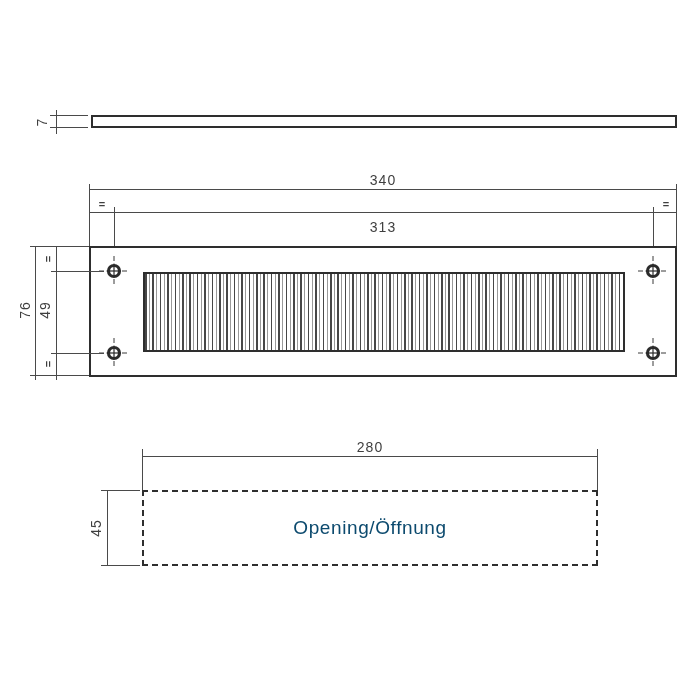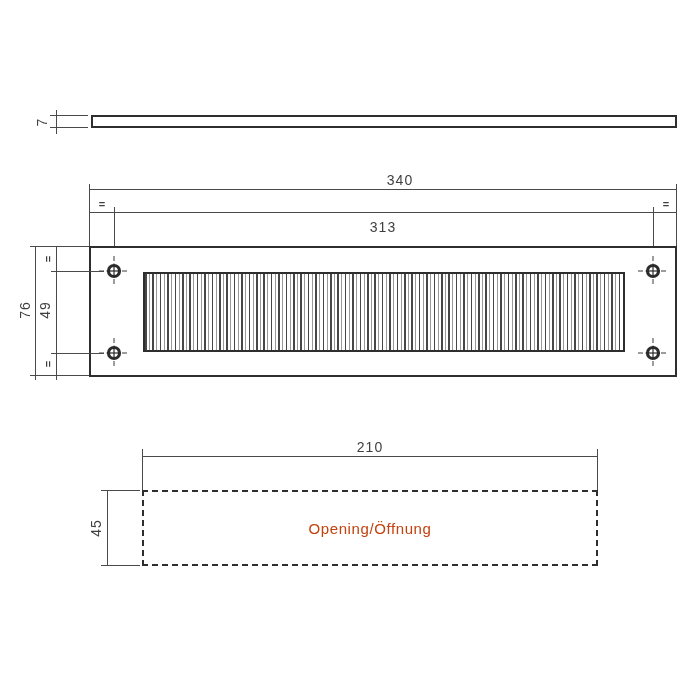--- a/index.html
+++ b/index.html
@@ -34,37 +34,37 @@
       #ffffff 1.6px,#ffffff 3.9px,
       #9a9a9a 3.9px,#9a9a9a 4.9px,
       #ffffff 4.9px,#ffffff 7.4px);
   }
   .screw{position:absolute;width:30px;height:30px;}
   .opening{
     position:absolute;left:142px;top:490px;width:452px;height:72px;
     border:2px dashed #2e2e2e;background:#fff;
     display:flex;align-items:center;justify-content:center;
   }
-  .opening-label{font-size:15px;letter-spacing:.6px;color:#c2410c;}
+  .opening-label{font-size:19px;letter-spacing:.6px;color:#0c4a6e;}
 </style>
 </head>
 <body>
 
 <div id="canvas">
 
   <div class="hline" style="left:50px;top:115px;width:38px;"></div>
   <div class="hline" style="left:50px;top:127px;width:38px;"></div>
   <div class="vline" style="left:56px;top:110px;height:24px;"></div>
   <div class="dimtext rot" style="left:28px;top:114px;width:30px;height:16px;">7</div>
   <div class="side-bar"></div>
 
   <div class="hline" style="left:89px;top:189px;width:588px;"></div>
   <div class="vline" style="left:89px;top:184px;height:62px;"></div>
   <div class="vline" style="left:676px;top:184px;height:62px;"></div>
-  <div class="dimtext" style="left:370px;top:173px;width:60px;">340</div>
+  <div class="dimtext" style="left:353px;top:173px;width:60px;">340</div>
 
   <div class="hline" style="left:89px;top:212px;width:588px;"></div>
   <div class="vline" style="left:114px;top:207px;height:53px;"></div>
   <div class="vline" style="left:653px;top:207px;height:53px;"></div>
   <div class="dimtext" style="left:353px;top:196px;width:60px;margin-top:24px;">313</div>
   <div class="eqtext" style="left:94px;top:198px;width:16px;">=</div>
   <div class="eqtext" style="left:658px;top:198px;width:16px;">=</div>
 
   <div class="plate"></div>
   <div class="brush"></div>
@@ -106,21 +106,21 @@
   <div class="vline" style="left:56px;top:246px;height:134px;"></div>
   <div class="hline" style="left:51px;top:271px;width:53px;"></div>
   <div class="hline" style="left:51px;top:353px;width:53px;"></div>
   <div class="dimtext rot" style="left:31px;top:302px;width:30px;height:16px;">49</div>
   <div class="eqtext rot" style="left:40px;top:253px;width:16px;height:12px;">=</div>
   <div class="eqtext rot" style="left:40px;top:358px;width:16px;height:12px;">=</div>
 
   <div class="hline" style="left:142px;top:456px;width:456px;"></div>
   <div class="vline" style="left:142px;top:449px;height:41px;"></div>
   <div class="vline" style="left:597px;top:449px;height:41px;"></div>
-  <div class="dimtext" style="left:340px;top:440px;width:60px;">210</div>
+  <div class="dimtext" style="left:340px;top:440px;width:60px;">280</div>
 
   <div class="opening">
     <span class="opening-label">Opening/Öffnung</span>
   </div>
 
   <div class="vline" style="left:107px;top:490px;height:76px;"></div>
   <div class="hline" style="left:101px;top:490px;width:39px;"></div>
   <div class="hline" style="left:101px;top:565px;width:39px;"></div>
   <div class="dimtext rot" style="left:82px;top:520px;width:30px;height:16px;">45</div>
 

